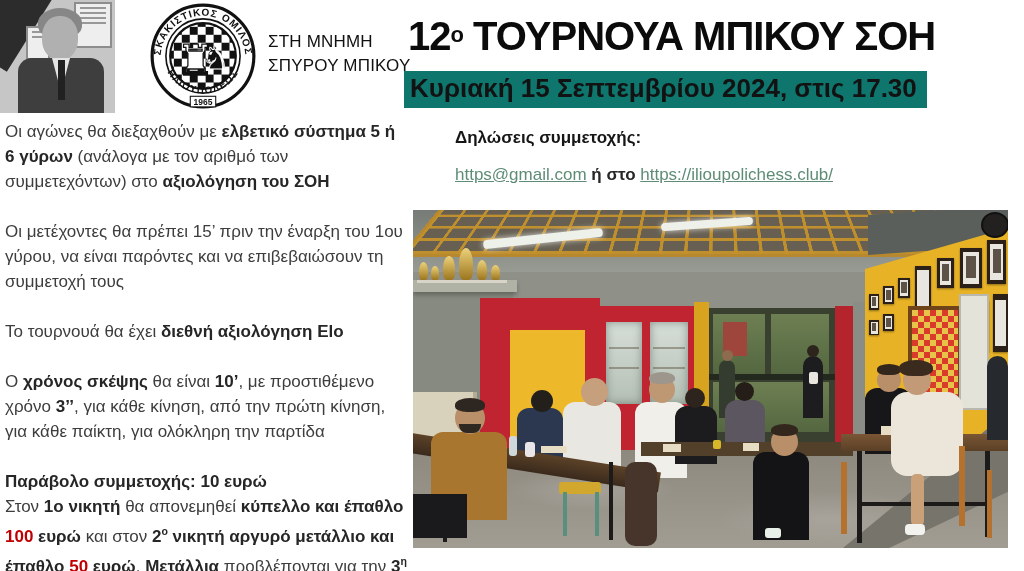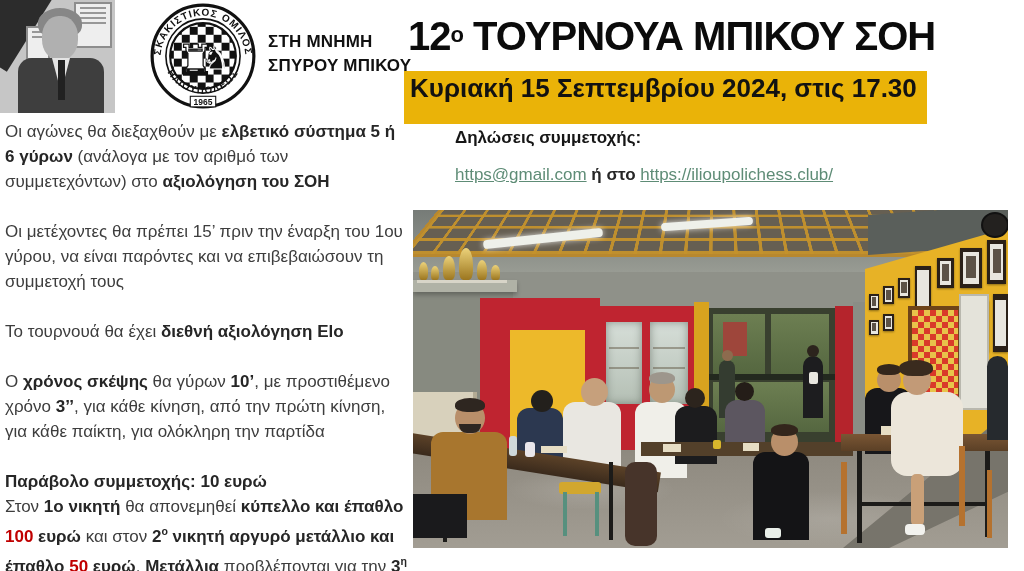--- a/index.html
+++ b/index.html
@@ -15,27 +15,27 @@
   .p-hair{position:absolute;left:38px;top:8px;width:44px;height:30px;border-radius:50% 50% 40% 40%;
           background:#8b8781;}
   .p-face{position:absolute;left:42px;top:16px;width:36px;height:44px;border-radius:46%;
           background:#b7afa5;}
   .p-suit{position:absolute;left:18px;top:58px;width:86px;height:60px;border-radius:14px 14px 0 0;
           background:#413e3b;}
   .p-shirt{position:absolute;left:52px;top:58px;width:18px;height:34px;background:#e7e4de;
            clip-path:polygon(0 0,100% 0,50% 100%);}
   .p-tie{position:absolute;left:58px;top:60px;width:7px;height:40px;background:#23211f;}
   #club-logo{position:absolute;left:150px;top:3px;width:106px;height:106px;}
-  #memorial{position:absolute;left:268px;top:30px;font-weight:bold;font-size:17px;
+  #memorial{position:absolute;left:268px;top:30px;font-weight:normal;font-size:17px;
             color:#111;line-height:24px;letter-spacing:.2px;}
   #main-title{position:absolute;left:408px;top:14px;width:612px;font-weight:bold;
               font-size:40px;color:#0b0b0b;letter-spacing:-1px;white-space:nowrap;}
   #main-title sup{font-size:55%;vertical-align:30%;}
-  #date-banner{position:absolute;left:404px;top:71px;background:#eab308;color:#121212;
-               font-weight:bold;font-size:26px;padding:2px 10px 20px 6px;white-space:nowrap;}
+  #date-banner{position:absolute;left:404px;top:71px;background:#0f766e;color:#121212;
+               font-weight:bold;font-size:26px;padding:2px 10px 4px 6px;white-space:nowrap;}
   
   #left-col{position:absolute;left:5px;top:119px;width:404px;font-size:17px;
             line-height:25px;color:#3d3d3d;}
   #left-col p{margin:0 0 25px 0;}
   .b{font-weight:bold;color:#262626;}
   .rd{font-weight:bold;color:#C00000;}
   .sup{vertical-align:super;font-size:62%;font-weight:bold;color:#262626;}
   
   #reg{position:absolute;left:455px;top:128px;font-size:17px;color:#161616;}
   #reg .lbl{font-weight:bold;}
@@ -159,21 +159,21 @@
   </div>
 
   <div id="main-title"><span>12</span><sup>ο</sup><span> ΤΟΥΡΝΟΥΑ ΜΠΙΚΟΥ ΣΟΗ</span></div>
 
   <div id="date-banner">Κυριακή 15 Σεπτεμβρίου 2024, στις 17.30</div>
 
   <div id="left-col">
     <p><span>Οι αγώνες θα διεξαχθούν με </span><span class="b">ελβετικό σύστημα 5 ή 6 γύρων</span><span> (ανάλογα με τον αριθμό των συμμετεχόντων) στο </span><span class="b">αξιολόγηση του ΣΟΗ</span></p>
     <p><span>Οι μετέχοντες θα πρέπει 15’ πριν την έναρξη του 1ου γύρου, να είναι παρόντες και να επιβεβαιώσουν τη συμμετοχή τους</span></p>
     <p><span>Το τουρνουά θα έχει </span><span class="b">διεθνή αξιολόγηση Elo</span></p>
-    <p><span>Ο </span><span class="b">χρόνος σκέψης</span><span> θα γύρων </span><span class="b">10’</span><span>, με προστιθέμενο χρόνο </span><span class="b">3’’</span><span>, για κάθε κίνηση, από την πρώτη κίνηση, για κάθε παίκτη, για ολόκληρη την παρτίδα</span></p>
+    <p><span>Ο </span><span class="b">χρόνος σκέψης</span><span> θα είναι </span><span class="b">10’</span><span>, με προστιθέμενο χρόνο </span><span class="b">3’’</span><span>, για κάθε κίνηση, από την πρώτη κίνηση, για κάθε παίκτη, για ολόκληρη την παρτίδα</span></p>
     <p><span class="b">Παράβολο συμμετοχής: 10 ευρώ</span><br>
       <span>Στον </span><span class="b">1ο νικητή</span><span> θα απονεμηθεί </span><span class="b">κύπελλο και έπαθλο </span><span class="rd">100</span><span class="b"> ευρώ</span><span> και στον </span><span class="b">2</span><span class="sup">ο</span><span class="b"> νικητή αργυρό μετάλλιο και έπαθλο </span><span class="rd">50</span><span class="b"> ευρώ</span><span>. </span><span class="b">Μετάλλια</span><span> προβλέπονται για την </span><span class="b">3</span><span class="sup">η</span></p>
   </div>
 
   <div id="reg">
     <div class="lbl">Δηλώσεις συμμετοχής:</div>
     <div class="line2">
       <a class="lnk" href="#">https@gmail.com</a><span class="b"> ή στο </span><a class="lnk" href="#">https://ilioupolichess.club/</a>
     </div>
   </div>

